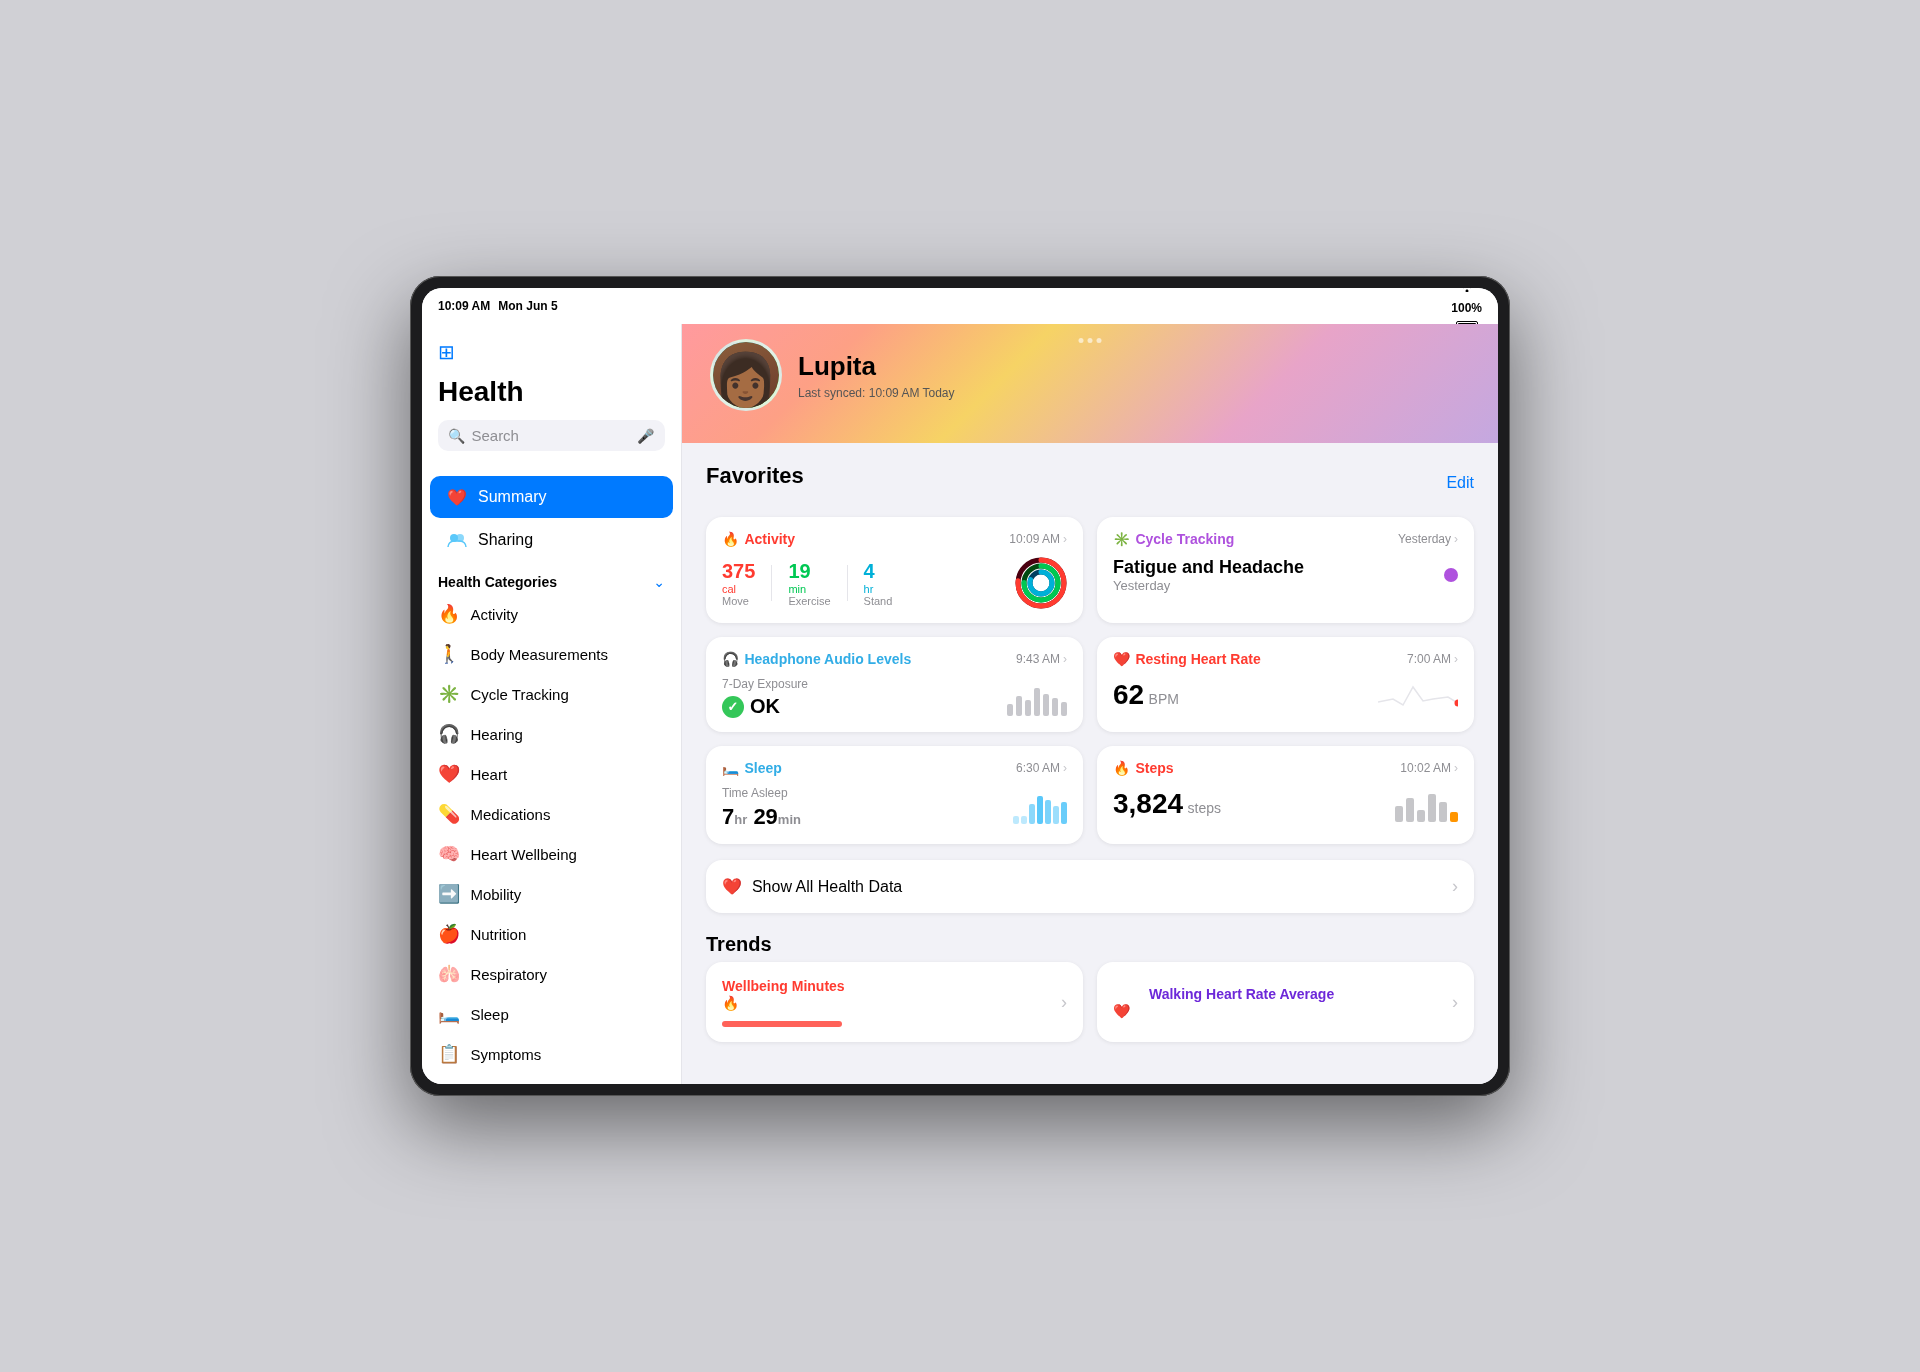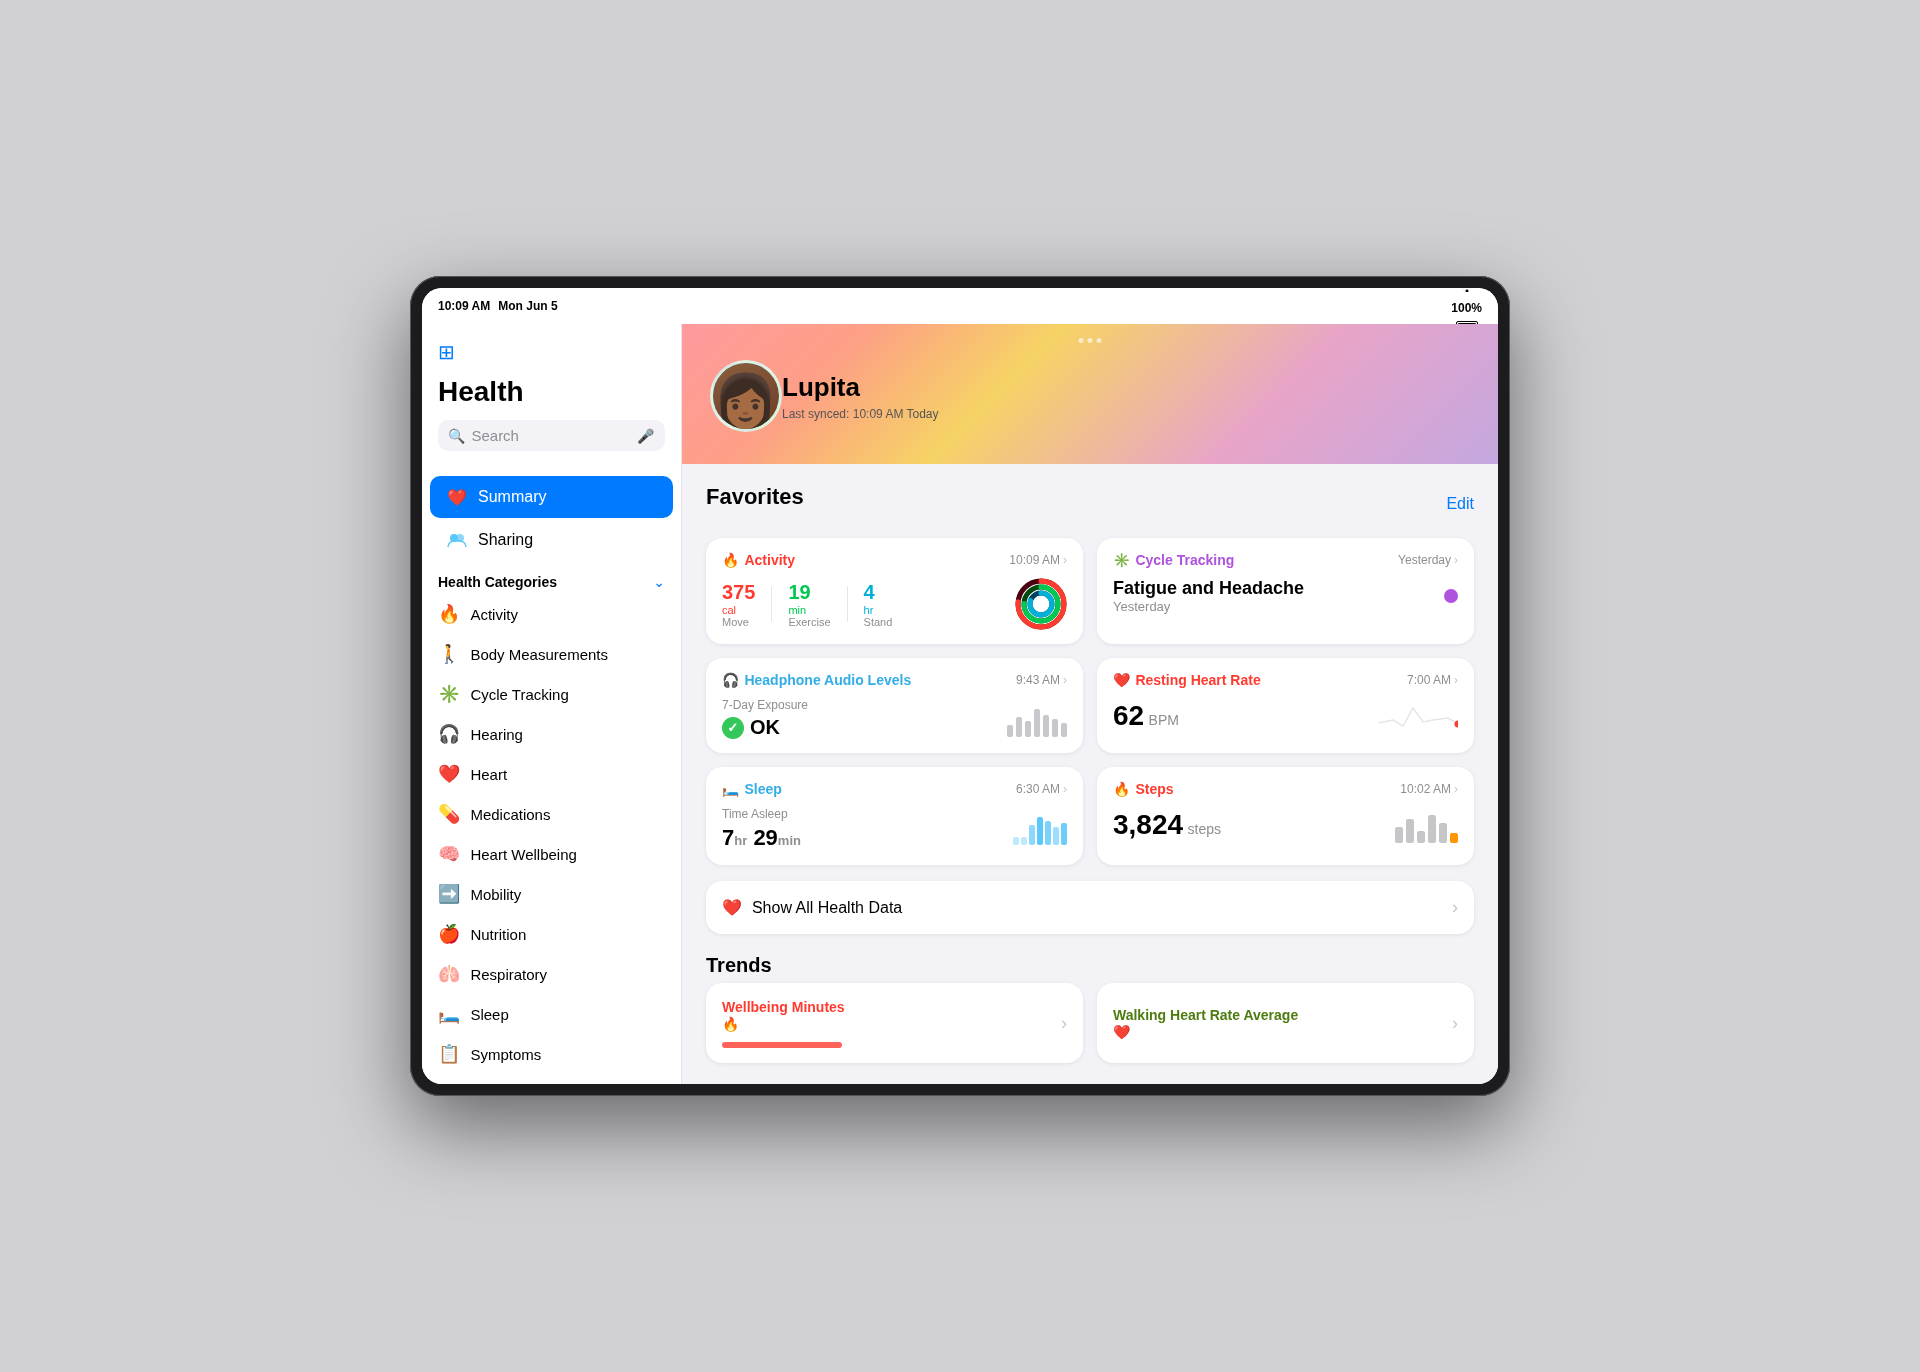--- a/index.html
+++ b/index.html
@@ -184,23 +184,24 @@
     
     .main-content {
       flex: 1;
       overflow-y: auto;
       background: #f2f2f7;
     }
 
     
     .profile-header {
       background: linear-gradient(135deg, #ff9a9e 0%, #fda085 20%, #f6d365 40%, #e8a4c8 70%, #c4a8e0 100%);
-      padding: 36px 28px 32px;
-      display: flex;
-      align-items: center;
+      padding: 15px 28px 32px;
+      display: flex;
+      align-items: center;
+      gap: 16px;
       position: relative;
     }
 
     .dots-indicator {
       position: absolute;
       top: 14px;
       left: 50%;
       transform: translateX(-50%);
       display: flex;
       gap: 4px;
@@ -462,21 +463,21 @@
       border-radius: 16px;
       padding: 14px 16px;
       height: 80px;
       box-shadow: 0 1px 4px rgba(0,0,0,0.08);
       display: flex;
       align-items: center;
       justify-content: space-between;
     }
     .trend-title { font-size: 14px; font-weight: 600; }
     .exercise-trend { color: #ff3b30; }
-    .walking-trend { color: #4d7c0f; }
+    .walking-trend { color: #6d28d9; margin-left: 36px; }
 
     .card-content-row {
       display: flex;
       align-items: center;
       justify-content: space-between;
     }
 
     .mini-chart {
       display: flex;
       align-items: flex-end;

